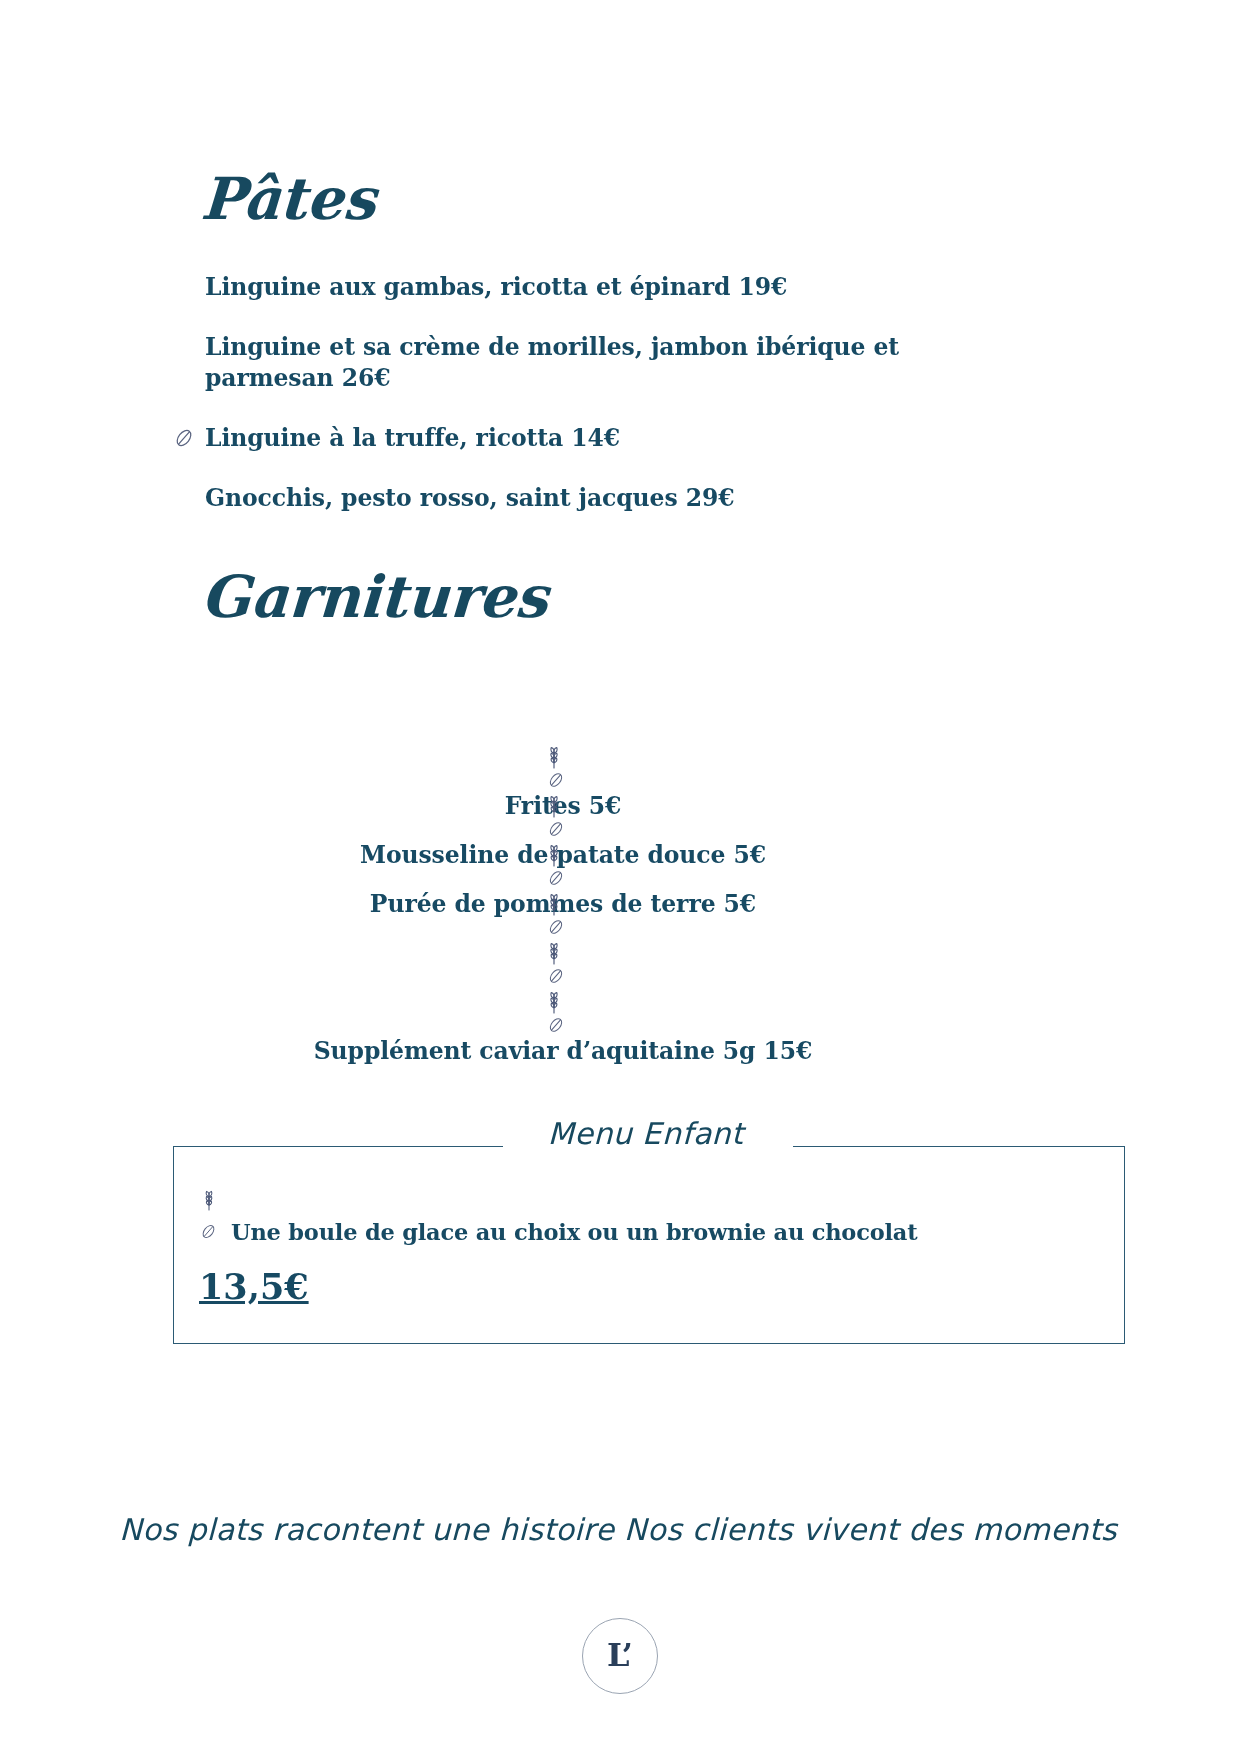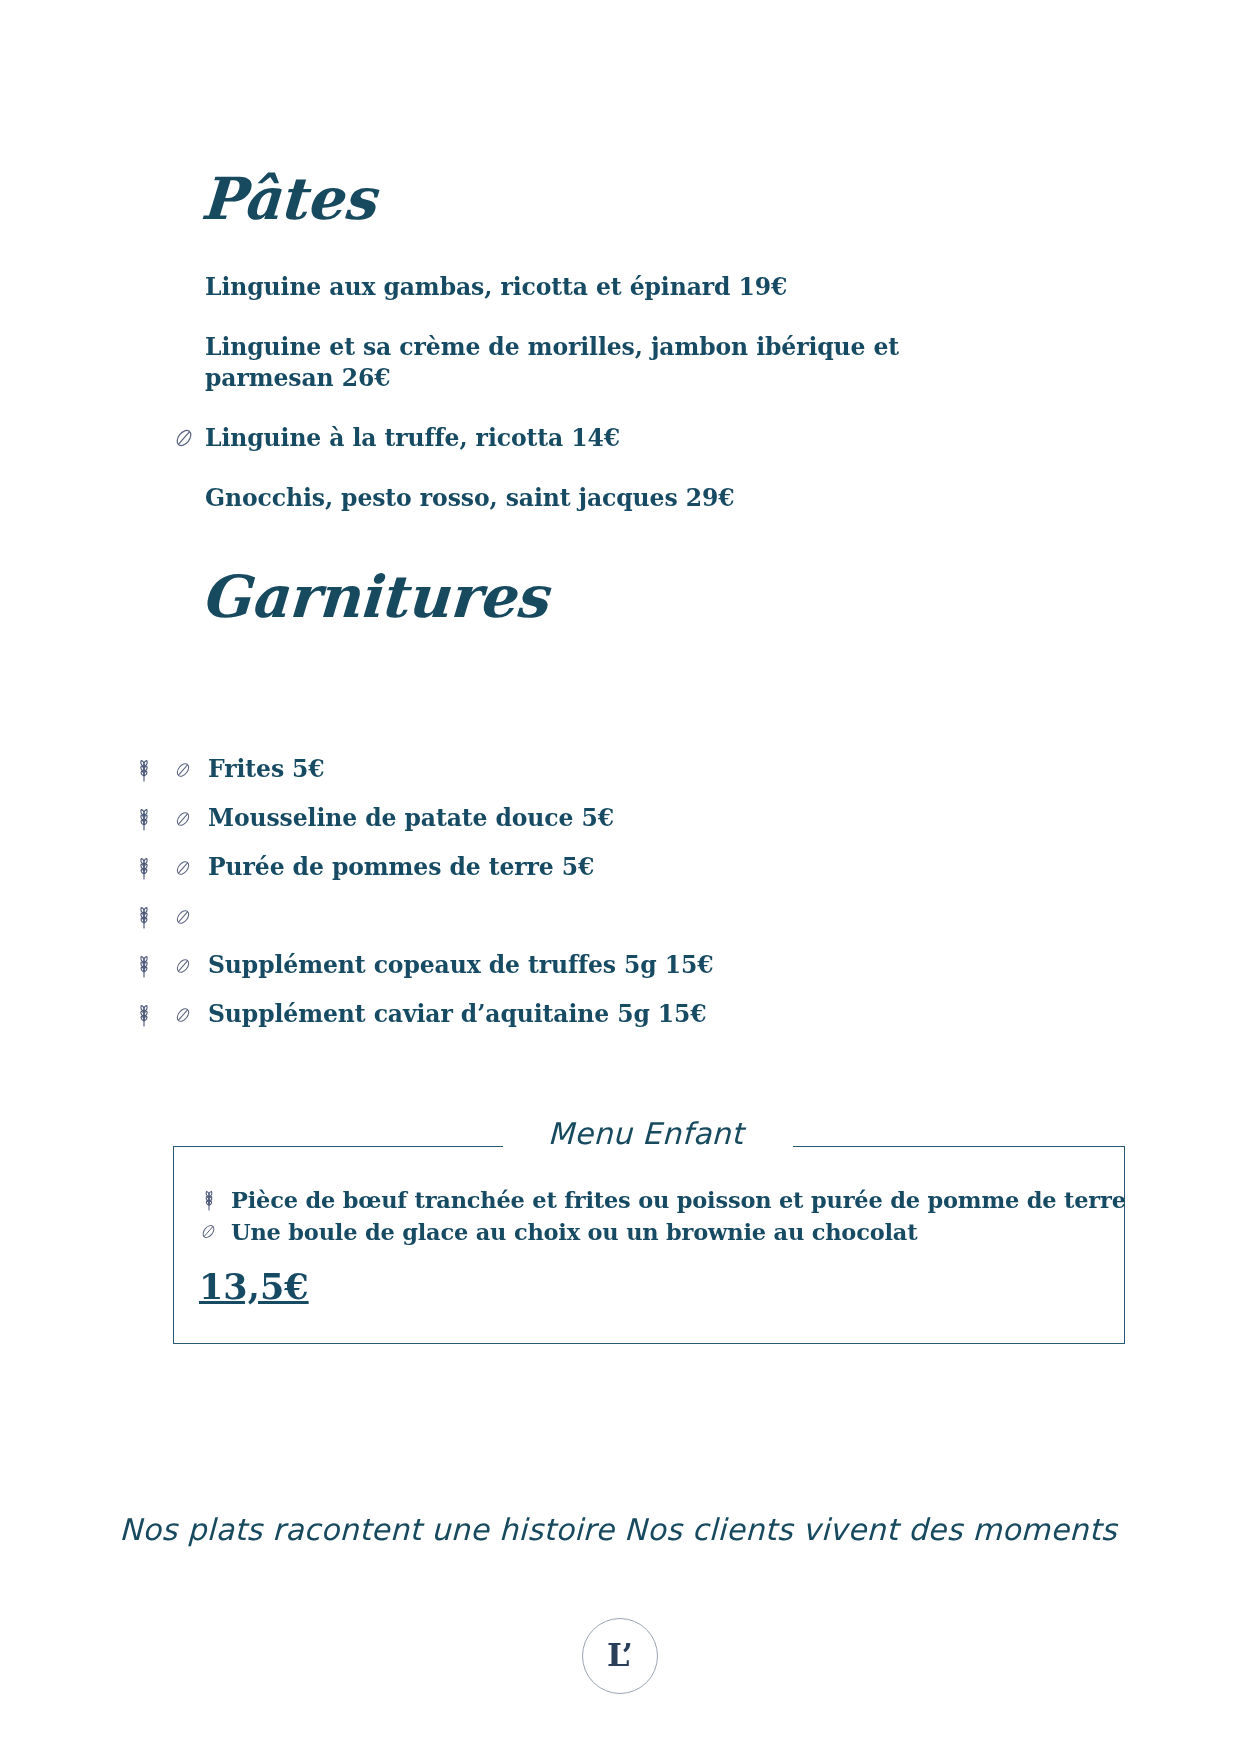--- a/index.html
+++ b/index.html
@@ -82,20 +82,21 @@
   #garnitures-list {
     position: absolute;
     left: 133px;
     top: 745px;
     width: 860px;
   }
   .garniture-row {
     display: flex;
     align-items: center;
     height: 49px;
+    flex-direction: column;
   }
   .garniture-row .wheat-slot {
     width: 22px;
     height: 24px;
     flex: 0 0 22px;
     margin-right: 18px;
   }
   .garniture-row .leaf-slot {
     width: 20px;
     height: 22px;
@@ -352,21 +353,20 @@
           <path d="M11 17.6 C8.6 17.1 7.6 15.1 8.4 13.2 C10.4 13.6 11.4 15.4 11 17.6Z"></path>
           <path d="M11 17.6 C13.4 17.1 14.4 15.1 13.6 13.2 C11.6 13.6 10.6 15.4 11 17.6Z"></path>
         </svg>
       </div>
       <div class="leaf-slot">
         <svg class="icon-leaf" width="20" height="22" viewBox="0 0 24 24" fill="none">
           <ellipse cx="12" cy="12" rx="5.4" ry="8.6" transform="rotate(38 12 12)" stroke-width="1.25" fill="none"></ellipse>
           <path d="M6.6 18.2 L17.4 5.8" stroke-width="1.25" stroke-linecap="round"></path>
         </svg>
       </div>
-      <div class="dish-text">Supplément copeaux de truffes 5g 15€</div>
     </div>
 
     <div class="garniture-row">
       <div class="wheat-slot">
         <svg class="icon-wheat" width="22" height="24" viewBox="0 0 22 24" fill="none" stroke-width="1.15" stroke-linecap="round">
           <path d="M11 23 L11 8"></path>
           <path d="M11 8.4 C8.2 7.6 7.2 5.0 8.3 2.6 C10.6 3.0 11.6 5.6 11 8.4Z"></path>
           <path d="M11 8.4 C13.8 7.6 14.8 5.0 13.7 2.6 C11.4 3.0 10.4 5.6 11 8.4Z"></path>
           <path d="M11 13.2 C8.4 12.6 7.3 10.4 8.2 8.3 C10.4 8.7 11.5 10.8 11 13.2Z"></path>
           <path d="M11 13.2 C13.6 12.6 14.7 10.4 13.8 8.3 C11.6 8.7 10.5 10.8 11 13.2Z"></path>
@@ -397,21 +397,20 @@
           <svg class="icon-wheat" width="20" height="22" viewBox="0 0 22 24" fill="none" stroke-width="1.15" stroke-linecap="round">
             <path d="M11 23 L11 8"></path>
             <path d="M11 8.4 C8.2 7.6 7.2 5.0 8.3 2.6 C10.6 3.0 11.6 5.6 11 8.4Z"></path>
             <path d="M11 8.4 C13.8 7.6 14.8 5.0 13.7 2.6 C11.4 3.0 10.4 5.6 11 8.4Z"></path>
             <path d="M11 13.2 C8.4 12.6 7.3 10.4 8.2 8.3 C10.4 8.7 11.5 10.8 11 13.2Z"></path>
             <path d="M11 13.2 C13.6 12.6 14.7 10.4 13.8 8.3 C11.6 8.7 10.5 10.8 11 13.2Z"></path>
             <path d="M11 17.6 C8.6 17.1 7.6 15.1 8.4 13.2 C10.4 13.6 11.4 15.4 11 17.6Z"></path>
             <path d="M11 17.6 C13.4 17.1 14.4 15.1 13.6 13.2 C11.6 13.6 10.6 15.4 11 17.6Z"></path>
           </svg>
         </div>
-        <div class="enfant-text">Pièce de bœuf tranchée et frites ou poisson et purée de pomme de terre</div>
       </div>
 
       <div class="enfant-row">
         <div class="icon-col">
           <svg class="icon-leaf" width="19" height="21" viewBox="0 0 24 24" fill="none">
             <ellipse cx="12" cy="12" rx="5.4" ry="8.6" transform="rotate(38 12 12)" stroke-width="1.25" fill="none"></ellipse>
             <path d="M6.6 18.2 L17.4 5.8" stroke-width="1.25" stroke-linecap="round"></path>
           </svg>
         </div>
         <div class="enfant-text">Une boule de glace au choix ou un brownie au chocolat</div>

